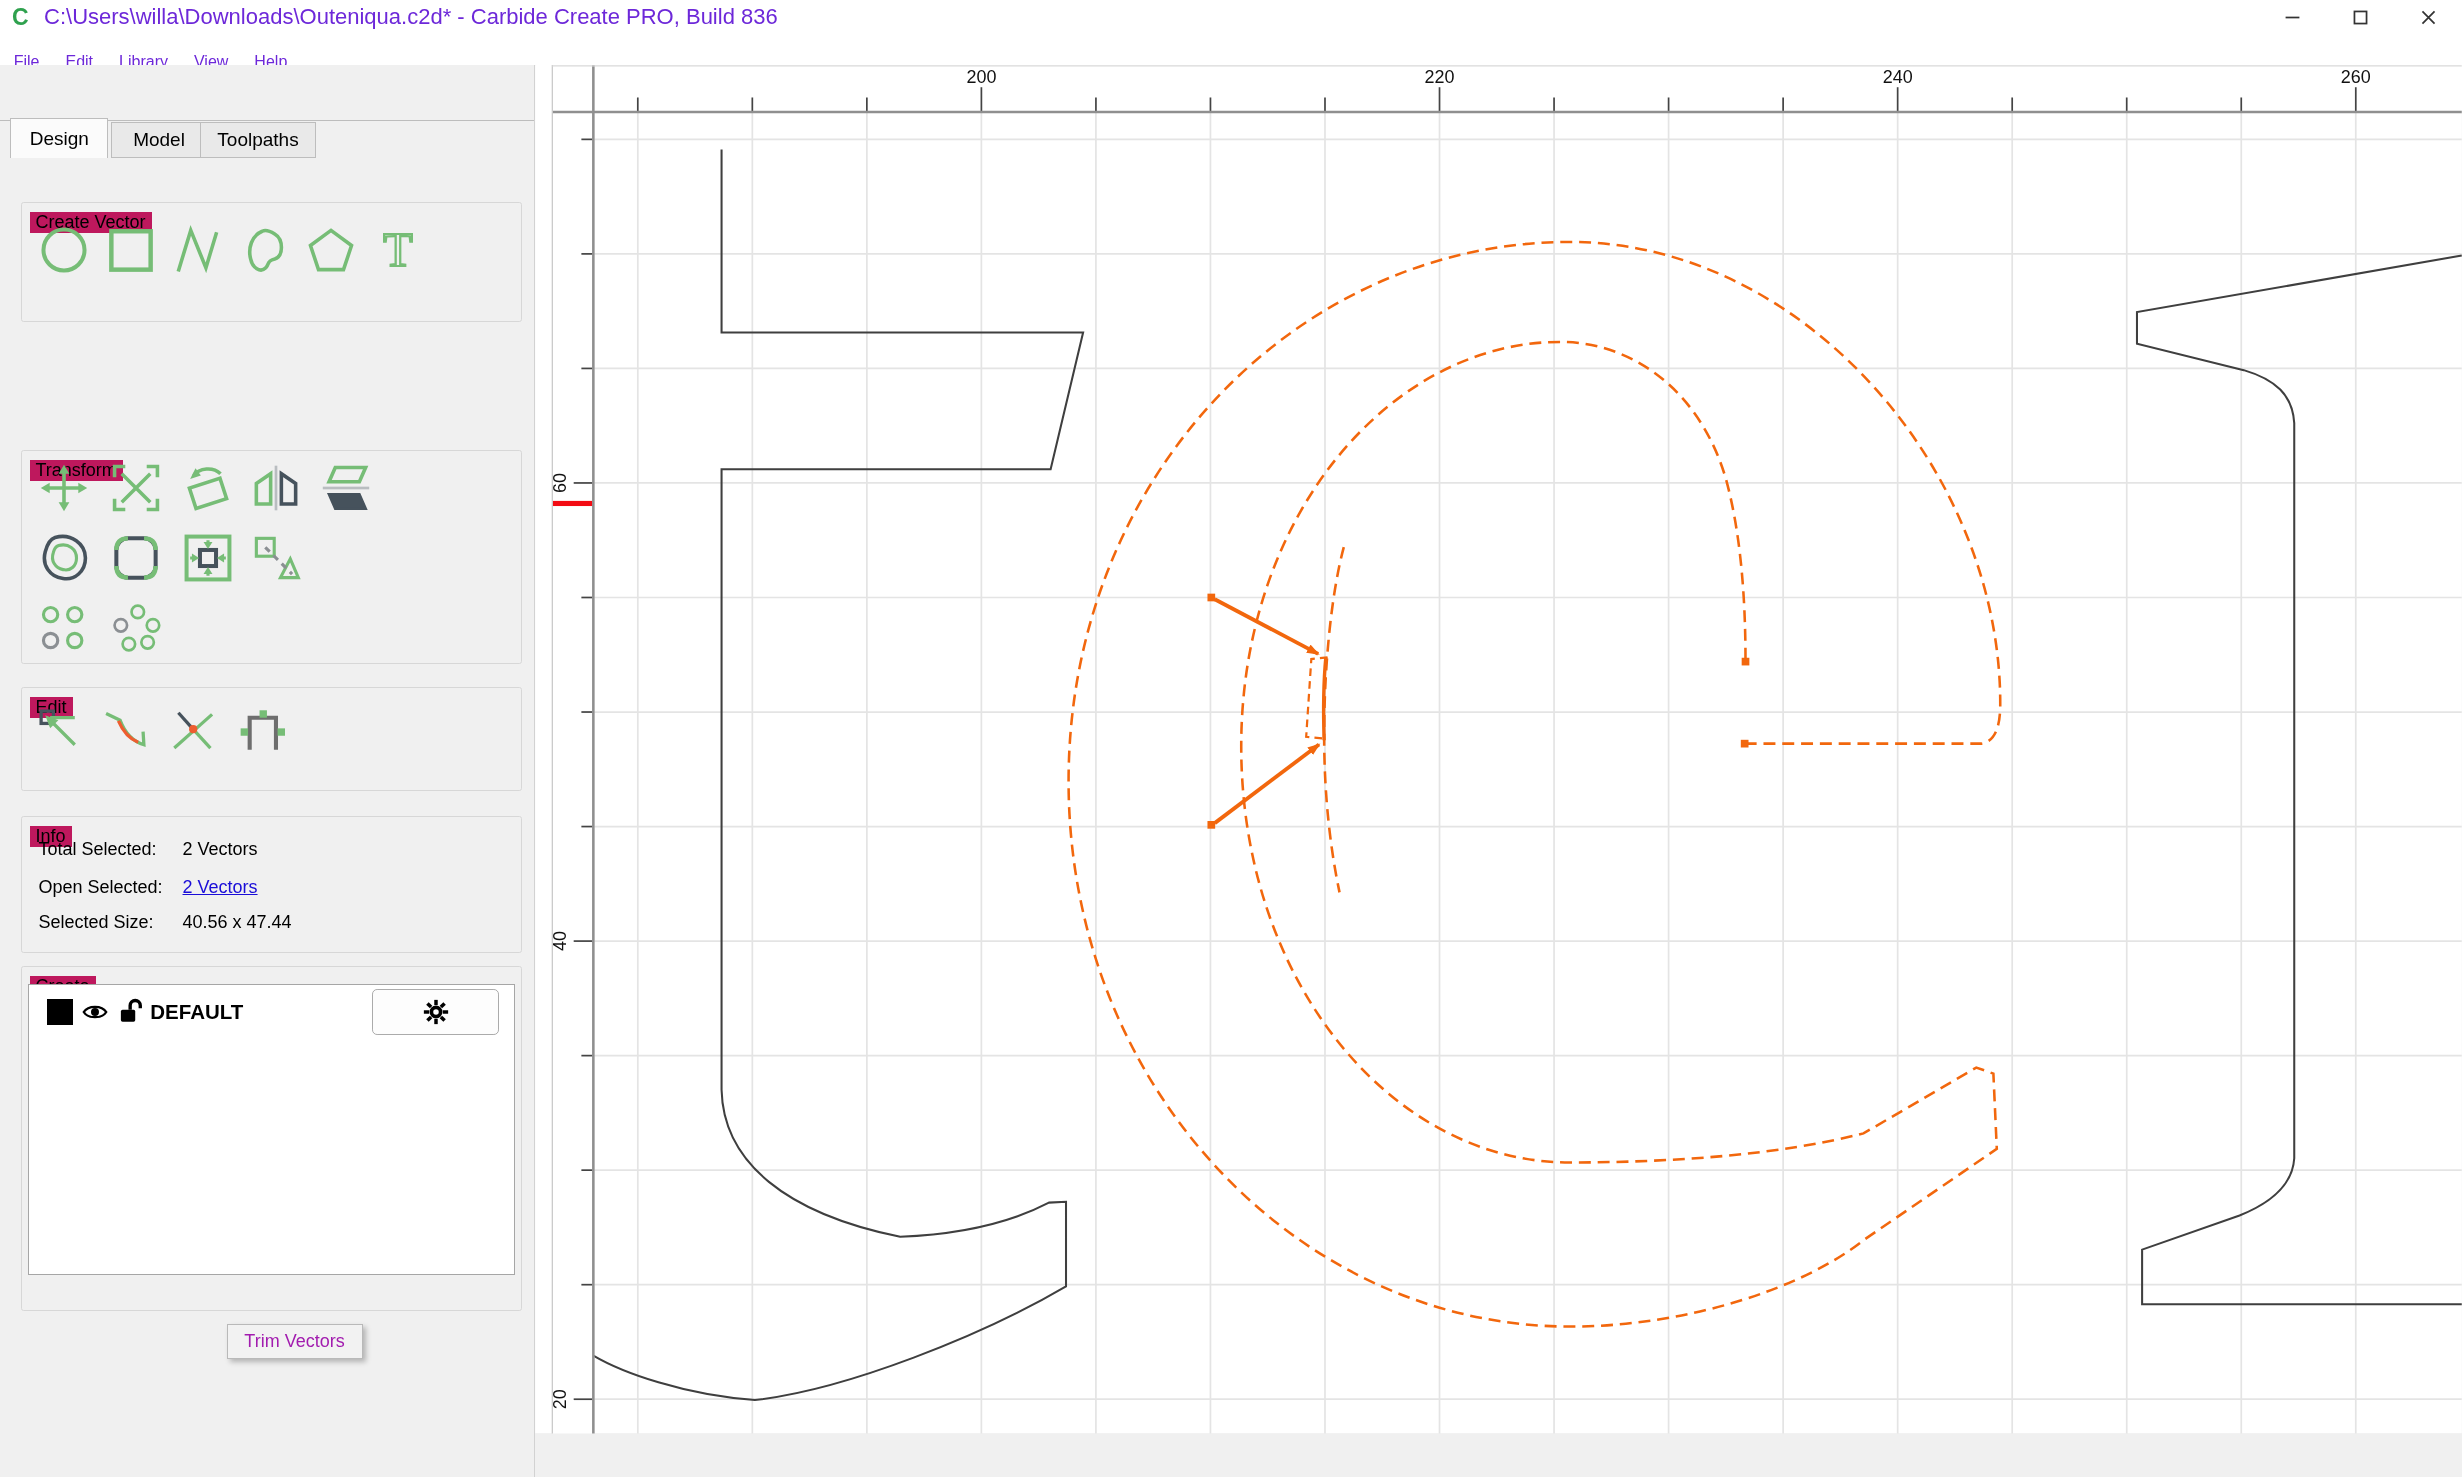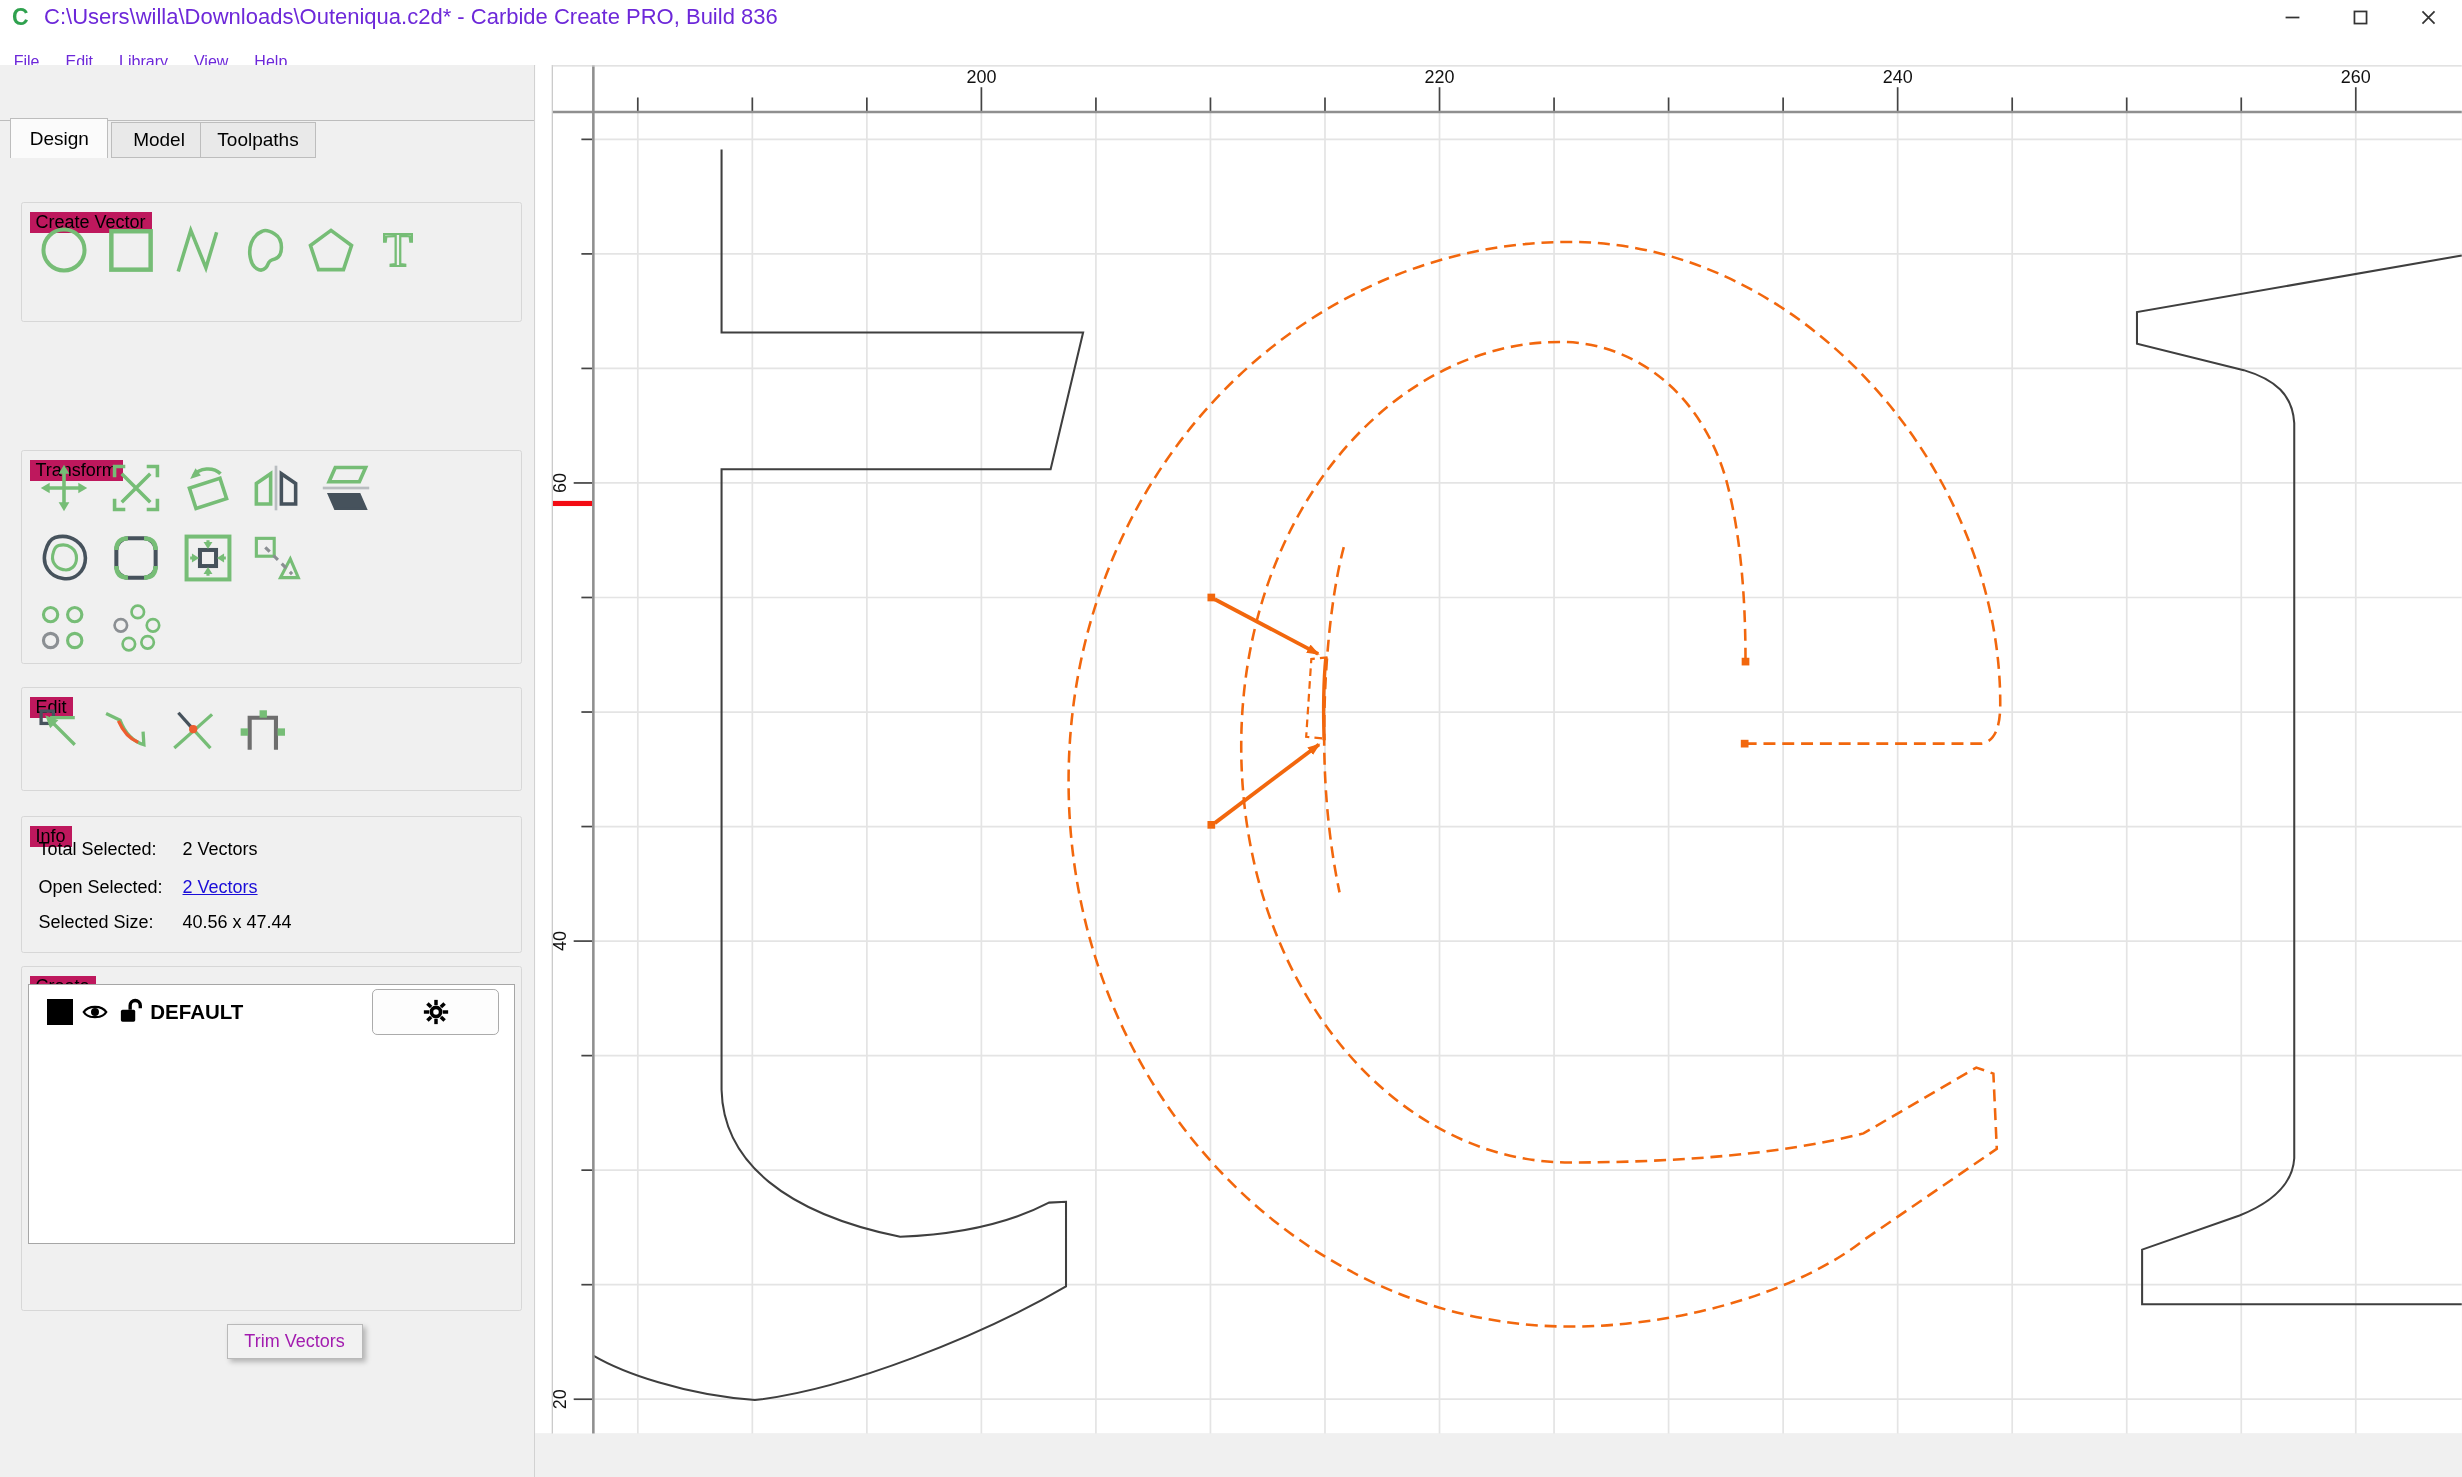--- a/index.html
+++ b/index.html
@@ -39,21 +39,21 @@
   .iconbtn{position:absolute;width:50px;height:50px;}
   .iconbtn svg{width:100%;height:100%;display:block;}
 
   
   .inforow{position:absolute;left:17px;font-size:18px;white-space:nowrap;}
   .infolabel{display:inline-block;width:139px;}
   .infoval{color:#000;}
   .infolink{color:#1a0dd8;text-decoration:underline;cursor:pointer;}
 
   
-  .layerlist{position:absolute;left:6.8px;top:17px;width:487px;height:260px;background:#ffffff;
+  .layerlist{position:absolute;left:6.8px;top:17px;width:487px;height:291px;background:#ffffff;
              border:0.9px solid #a6a6a6;box-sizing:border-box;}
   .swatch{position:absolute;left:18px;top:13.7px;width:26px;height:26px;background:#000;}
   .lay-eye{position:absolute;left:53px;top:13.7px;}
   .lay-lock{position:absolute;left:89px;top:13px;}
   .layname{position:absolute;left:121px;top:15.4px;font-size:20.5px;font-weight:bold;}
   .gearbtn{position:absolute;left:343px;top:4.3px;width:125px;height:44px;background:#fdfdfd;
            border:0.9px solid #ababab;border-radius:5.1px;display:flex;align-items:center;justify-content:center;}
 
   
   .tooltip{position:absolute;left:205px;top:636px;width:134px;height:32.5px;background:#f2f2f2;

